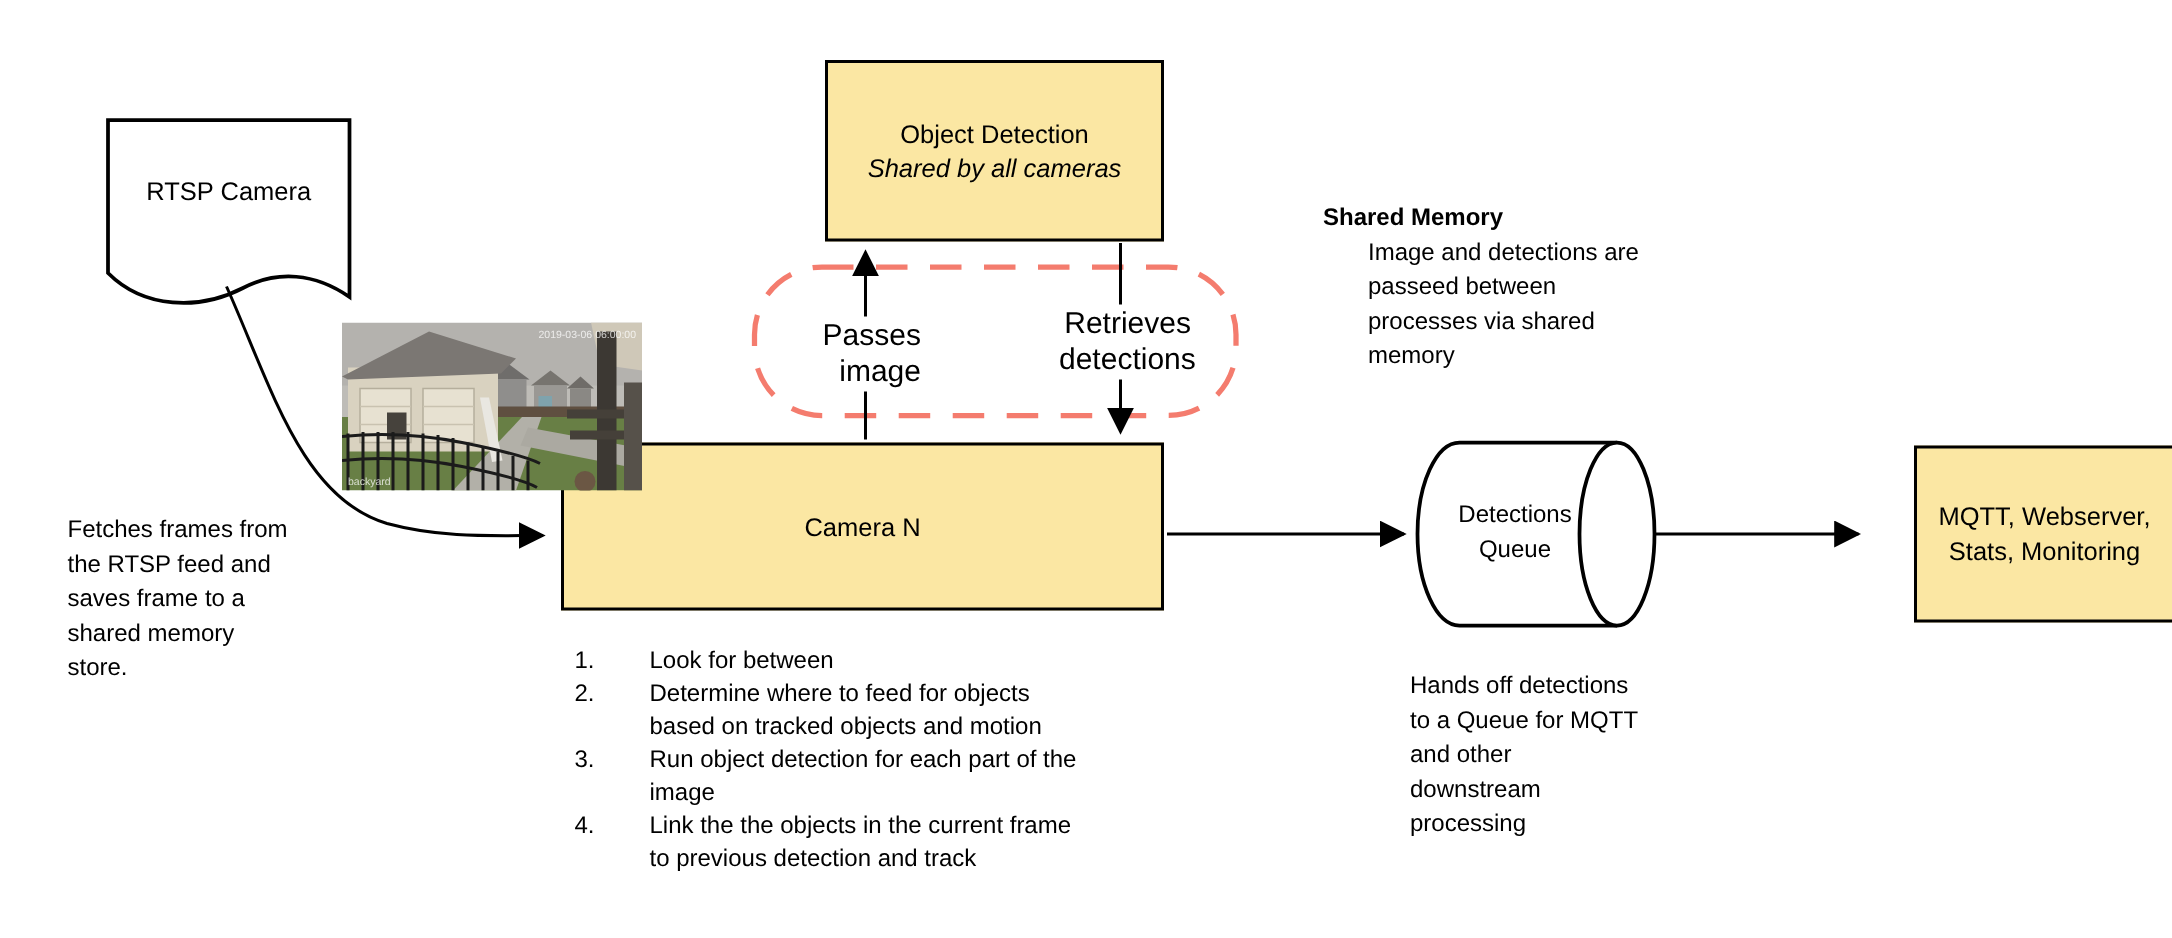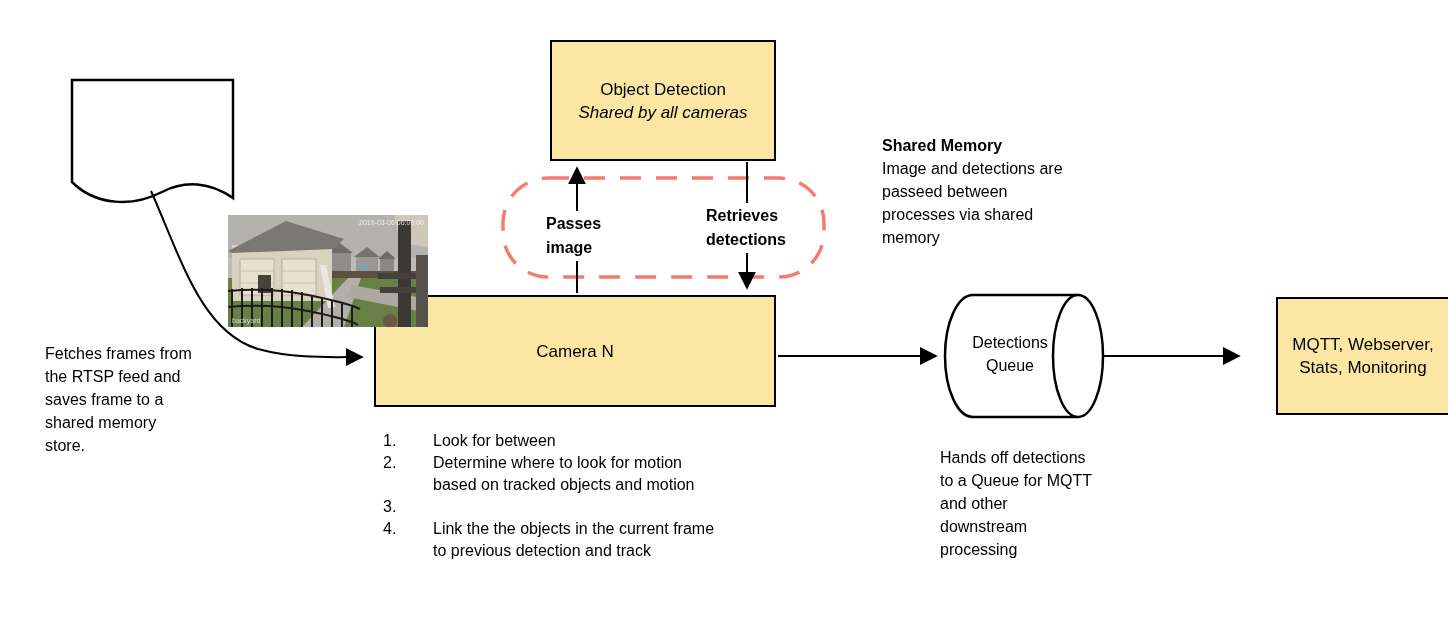--- a/index.html
+++ b/index.html
@@ -4,21 +4,21 @@
 <style>
   html,body{margin:0;padding:0;background:#ffffff;}
   #canvas{position:relative;width:1448px;height:625px;background:#fff;overflow:hidden;
           font-family:"Liberation Sans",sans-serif;color:var(--text,#000);}
   #shapes{position:absolute;left:0;top:0;width:1448px;height:625px;}
   .box{position:absolute;background:var(--box-fill,#FBE7A3);border:2.5px solid var(--box-border,#000);
        box-sizing:border-box;display:flex;flex-direction:column;align-items:center;justify-content:center;
        text-align:center;font-size:17px;line-height:23px;}
   .note{position:absolute;font-size:16px;line-height:23px;}
   .note .t{font-weight:bold;}
-  .arrow-label{position:absolute;background:#fff;font-size:16px;line-height:24px;text-align:left;padding:1px 3px;font-weight:bold;}
+  .arrow-label{position:absolute;background:#fff;font-size:20px;line-height:24px;text-align:right;padding:1px 3px;}
   .steps{position:absolute;left:383px;top:430px;font-size:16px;line-height:22px;}
   .steps .row{display:flex;}
   .steps .num{width:50px;flex:none;}
   .steps .txt{width:295px;}
   .shape-line{stroke:#000;stroke-width:2.5;fill:#fff;}
   .conn{stroke:var(--arrow,#000);stroke-width:2;fill:none;}
   .dashbox{fill:none;stroke:var(--dash-stroke,#F47C6E);stroke-width:3.5;stroke-dasharray:21 15;}
   .qtext{font-size:16px;fill:#000;text-anchor:middle;}
   .snapshot{position:absolute;left:228px;top:215px;width:200px;height:112px;z-index:5;}
   .italic{font-style:italic;}
@@ -51,29 +51,30 @@
     <line class="conn" x1="1104" y1="356" x2="1239" y2="356" marker-end="url(#ah)"></line>
 
     <g>
       <path class="shape-line" d="M 1078 295 L 973 295 A 28 61 0 0 0 973 417 L 1078 417"></path>
       <ellipse class="shape-line" cx="1078" cy="356" rx="25" ry="61"></ellipse>
       <text class="qtext" x="1010" y="348">Detections</text>
       <text class="qtext" x="1010" y="371">Queue</text>
     </g>
   </svg>
 
+  <div style="position:absolute;left:72px;top:80px;width:161px;height:95px;display:flex;align-items:center;justify-content:center;font-size:17px;">RTSP Camera</div>
 
   <div class="box" style="left:550px;top:40px;width:226px;height:121px;">
     <div>Object Detection</div>
     <div class="italic">Shared by all cameras</div>
   </div>
 
   <div class="note" style="left:882px;top:134px;width:205px;">
     <span class="t">Shared Memory</span>
-    <div style="width:195px;">Image and detections are passeed between processes via shared memory</div>
+    <div style="width:195px;margin-left:30px;">Image and detections are passeed between processes via shared memory</div>
   </div>
 
   <div class="arrow-label z2" style="left:543px;top:211px;width:68px;">Passes image</div>
   <div class="arrow-label z2" style="left:703px;top:203px;width:88px;">Retrieves detections</div>
 
   <div class="box" style="left:374px;top:295px;width:402px;height:112px;">
     <div>Camera N</div>
   </div>
 
   <div class="snapshot">
@@ -141,24 +142,25 @@
 
   <div class="note" style="left:45px;top:342px;width:155px;">Fetches frames from the RTSP feed and saves frame to a shared memory store.</div>
 
   <div class="steps">
     <div class="row">
       <span class="num">1.</span>
       <span class="txt">Look for between</span>
     </div>
     <div class="row">
       <span class="num">2.</span>
-      <span class="txt">Determine where to look for motion based on tracked objects and motion</span>
+      <span class="txt">Determine where to feed for objects based on tracked objects and motion</span>
     </div>
     <div class="row">
       <span class="num">3.</span>
+      <span class="txt">Run object detection for each part of the image</span>
     </div>
     <div class="row">
       <span class="num">4.</span>
       <span class="txt">Link the the objects in the current frame to previous detection and track</span>
     </div>
   </div>
 
   <div class="note" style="left:940px;top:446px;width:155px;">Hands off detections to a Queue for MQTT and other downstream processing</div>
 
   <div class="box" style="left:1248px;top:297px;width:174px;height:118px;margin-left:28px;">

